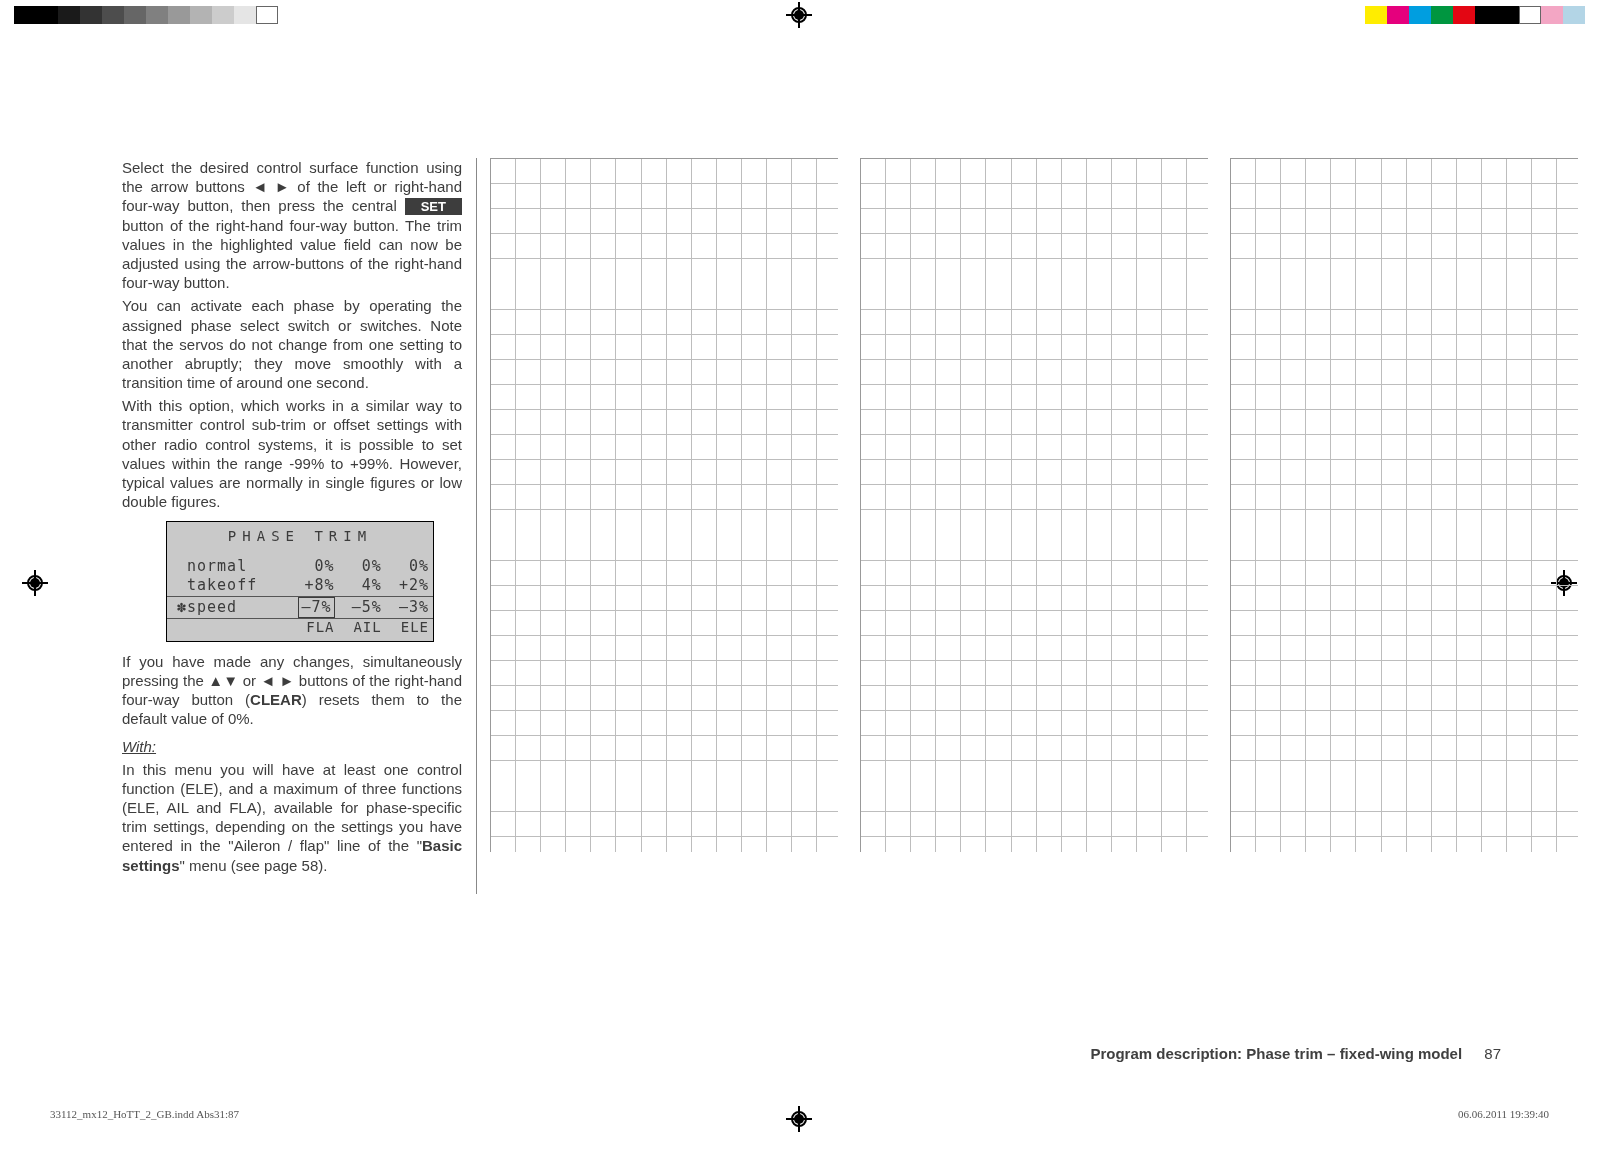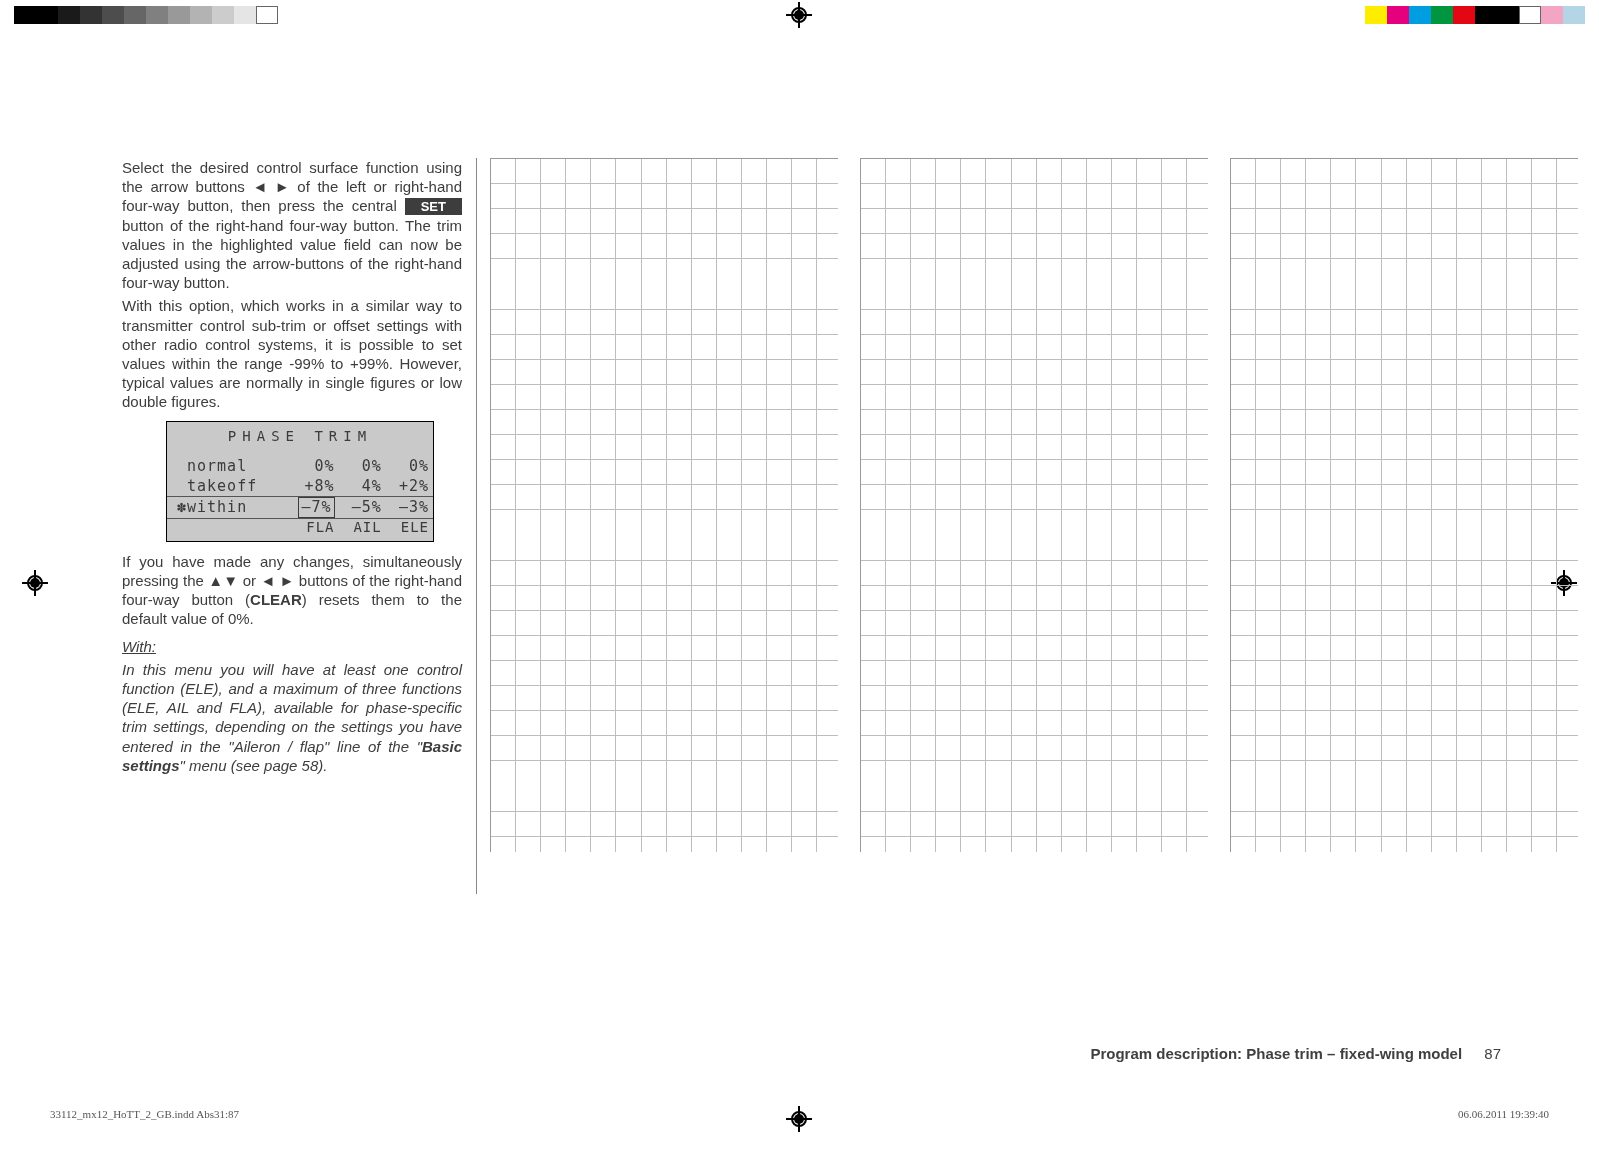--- a/index.html
+++ b/index.html
@@ -39,21 +39,21 @@
   .lcd .lcd-title { text-align:center; letter-spacing:6px; font-size:14px; margin-bottom:2px; }
   .lcd table { width:100%; border-collapse:collapse;margin-top:11px; }
   .lcd td { padding: 0 4px; text-align:right; height:18px; }
   .lcd td.lbl { text-align:left; padding-left:10px; }
   .lcd tr.row3 td { border-top:1px solid #555; border-bottom:1px solid #555; }
   .lcd .marker { display:inline-block; width:10px; }
   .lcd .sel { border:1px solid #3b3b3b; padding:0 2px; display:inline-block; }
   .lcd .foot td { text-align:right; font-size:14px; }
 
   .note-head { font-style: italic; text-decoration: underline; margin-top:8px; }
-  .note-body { font-style: italic; text-align: justify; }
+  .note-body { text-align: justify; }
 
   
   .grids { position:absolute; left:490px; top:158px; display:flex; gap:22px; }
   .grid { width:348px; height:694px; border-left:1px solid #999; border-top:1px solid #999; background:
     repeating-linear-gradient(to right, transparent 0, transparent 24.1px, #bdbdbd 24.1px, #bdbdbd 25.1px),
     repeating-linear-gradient(to bottom, transparent 0, transparent 24.1px, #bdbdbd 24.1px, #bdbdbd 25.1px),
     repeating-linear-gradient(to bottom, transparent 0, transparent 99.4px, #999 99.4px, #999 100.4px);
   }
   .vline { position:absolute; top:158px; height:736px; width:1px; background:#888; }
   .vline.a { left: 476px; }
@@ -110,40 +110,41 @@
     <span class="fill"></span>
   </div>
 
 <div class="content">
   <div class="col-left">
     <p>
       <span>Select the desired control surface function using the arrow buttons ◄ ► of the left or right-hand four-way button, then press the central </span>
       <span class="set-badge">SET</span>
       <span> button of the right-hand four-way button. The trim values in the highlighted value field can now be adjusted using the arrow-buttons of the right-hand four-way button.</span>
     </p>
+    <p>You can activate each phase by operating the assigned phase select switch or switches. Note that the servos do not change from one setting to another abruptly; they move smoothly with a transition time of around one second.</p>
     <p>With this option, which works in a similar way to transmitter control sub-trim or offset settings with other radio control systems, it is possible to set values within the range -99% to +99%. However, typical values are normally in single figures or low double figures.</p>
 
     <div class="lcd">
       <div class="lcd-title">PHASE TRIM</div>
       <table>
         <tbody>
             <tr>
           <td class="lbl"><span class="marker"></span><span>normal</span></td>
           <td>0%</td>
           <td>0%</td>
           <td>0%</td>
         </tr>
         <tr>
           <td class="lbl"><span class="marker"></span><span>takeoff</span></td>
           <td>+8%</td>
           <td>4%</td>
           <td>+2%</td>
         </tr>
         <tr class="row3">
-          <td class="lbl"><span class="marker">✽</span><span>within</span></td>
+          <td class="lbl"><span class="marker">✽</span><span>speed</span></td>
           <td><span class="sel">–7%</span></td>
           <td>–5%</td>
           <td>–3%</td>
         </tr>
         <tr class="foot">
           <td></td>
           <td>FLA</td>
           <td>AIL</td>
           <td>ELE</td>
         </tr>

